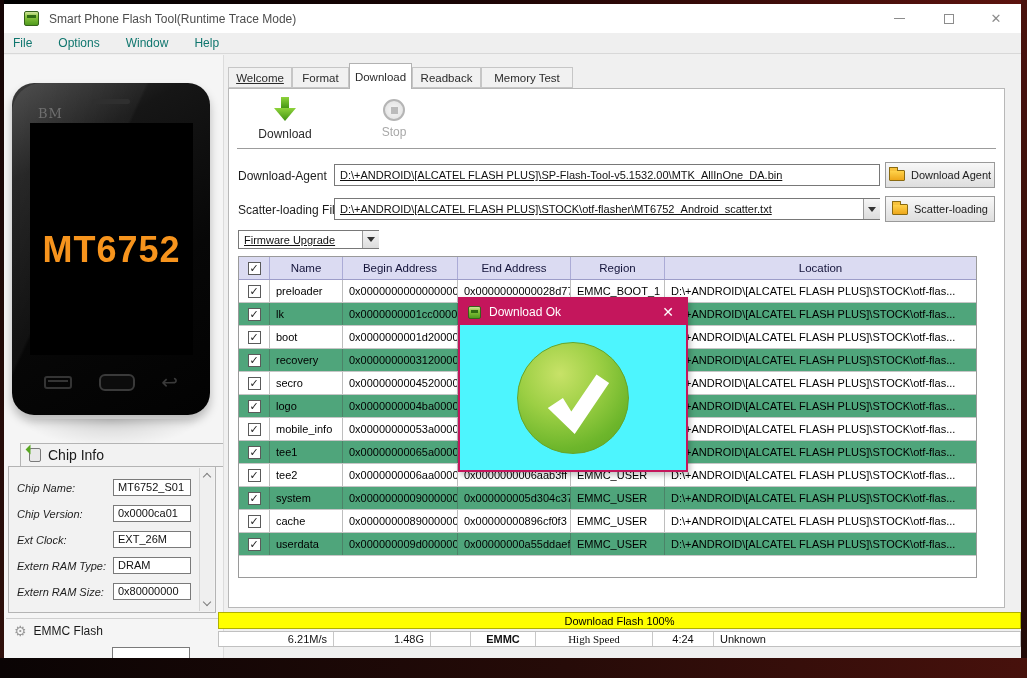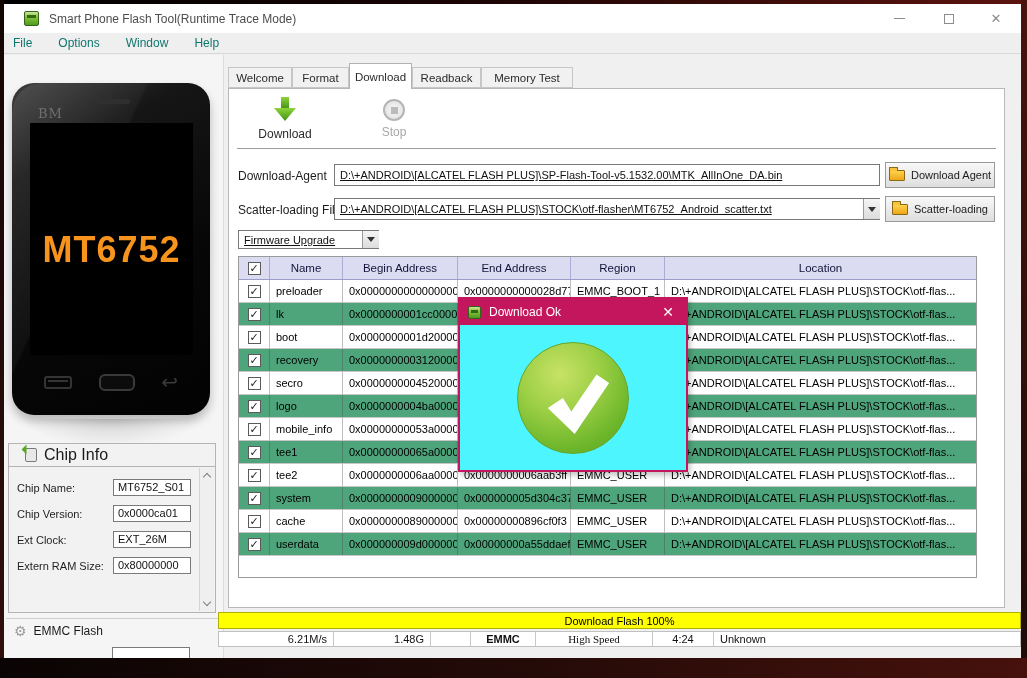--- a/index.html
+++ b/index.html
@@ -53,33 +53,33 @@
   .phone-nav { position:absolute; left:32px; right:32px; bottom:22px; height:22px; display:flex;
            align-items:center; justify-content:space-between; }
   .nav-menu { width:28px; height:13px; border:2px solid #343434; border-radius:3px; position:relative; }
   .nav-menu::after { content:""; position:absolute; left:2px; right:2px; top:2px; height:5px;
            border-top:2px solid #343434; border-bottom:2px solid #343434; }
   .nav-home { width:36px; height:17px; border:2px solid #3a3a3a; border-radius:6px; background:#0c0c0c; }
   .nav-back { color:#3a3a3a; font-size:20px; line-height:14px; }
   .phone-shadow { position:absolute; left:18px; top:364px; width:178px; height:28px;
            background:radial-gradient(ellipse at center top, rgba(0,0,0,0.14), transparent 70%); }
 
-  .group-header { position:absolute; left:4px; width:208px; height:24px; background:#f2f2f2;
-           border:1px solid #b4b4b4; display:flex; align-items:center; gap:7px; padding-left:16px;
-           font-size:16px; color:#1a1a1a; }
+  .group-header { position:absolute; left:16px; width:208px; height:24px; background:#f2f2f2;
+           border:1px solid #b4b4b4; display:flex; align-items:center; gap:7px; padding-left:8px;
+           font-size:14px; color:#1a1a1a; }
   .chip-header { top:388px; }
   .chipinfo-icon { width:12px; height:14px; border:1px solid #7a7a7a; border-radius:2px; background:#e8e8e8;
            position:relative; }
   .chipinfo-icon::after { content:""; position:absolute; left:-3px; top:-3px; width:0; height:0;
            border-left:7px solid #59a722; border-top:7px solid transparent; transform:rotate(45deg); }
   .chip-box { position:absolute; left:4px; top:411px; width:208px; height:147px; background:#f2f2f2;
            border:1px solid #b4b4b4; overflow:hidden; }
   .chip-fields { position:absolute; left:8px; top:12px; right:20px; display:flex; flex-direction:column; gap:9px; }
   .chip-row { display:flex; align-items:center; height:17px; }
-  .chip-label { width:96px; font-size:11px; color:#1e1e1e; }
+  .chip-label { width:96px; font-size:11px; color:#1e1e1e;font-style:italic; }
   .chip-value { width:78px; height:17px; background:#fff; border:1px solid #7a7a7a; font-size:11px;
            color:#111; padding:1px 0 0 4px; overflow:hidden; white-space:nowrap; }
   .chip-scroll { position:absolute; right:1px; top:1px; bottom:1px; width:15px; background:#efefef;
            border-left:1px solid #d5d5d5; }
   .chev { position:absolute; left:4px; width:6px; height:6px; }
   .chev-up   { top:6px;    border-left:1px solid #7d7d7d; border-top:1px solid #7d7d7d; transform:rotate(45deg); }
   .chev-down { bottom:6px; border-left:1px solid #7d7d7d; border-bottom:1px solid #7d7d7d; transform:rotate(-45deg); }
   .left-sep { position:absolute; left:2px; right:2px; top:563px; border-top:1px solid #cfcfcf; }
   .emmc-header { position:absolute; left:10px; top:569px; display:flex; align-items:center; gap:7px;
            font-size:12px; color:#1a1a1a; }
@@ -213,41 +213,45 @@
           </div>
           <div class="chip-row">
             <div class="chip-label">Chip Version:</div>
             <div class="chip-value">0x0000ca01</div>
           </div>
           <div class="chip-row">
             <div class="chip-label">Ext Clock:</div>
             <div class="chip-value">EXT_26M</div>
           </div>
           <div class="chip-row">
+            <div class="chip-label">Extern RAM Type:</div>
+            <div class="chip-value">DRAM</div>
+          </div>
+          <div class="chip-row">
             <div class="chip-label">Extern RAM Size:</div>
             <div class="chip-value">0x80000000</div>
           </div>
         </div>
       <div class="chip-value" style="position:absolute; left:104px; top:145px; width:78px;"></div>
       <div class="chip-scroll">
         <i class="chev chev-up"></i>
         <i class="chev chev-down"></i>
       </div>
     </div>
 
     <div class="left-sep"></div>
     <div class="emmc-header">
       <span class="gear">⚙</span>
       <span>EMMC Flash</span>
     </div>
     <div class="emmc-partial"></div>
   </div>
 
   <div id="tabs">
-      <div class="tab" style="left: 228px; width: 64px;">Welcome</div>
+      <div class="tab" style="left: 228px; width: 64px; text-decoration: underline;">Welcome</div>
       <div class="tab" style="left: 292px; width: 57px;">Format</div>
       <div class="tab active" style="left: 349px; width: 63px;">Download</div>
       <div class="tab" style="left: 412px; width: 69px;">Readback</div>
       <div class="tab" style="left: 481px; width: 92px;">Memory Test</div>
     </div>
 
   <div class="content">
 
     <div class="toolbar-btn btn-download">
       <svg width="22" height="26">

